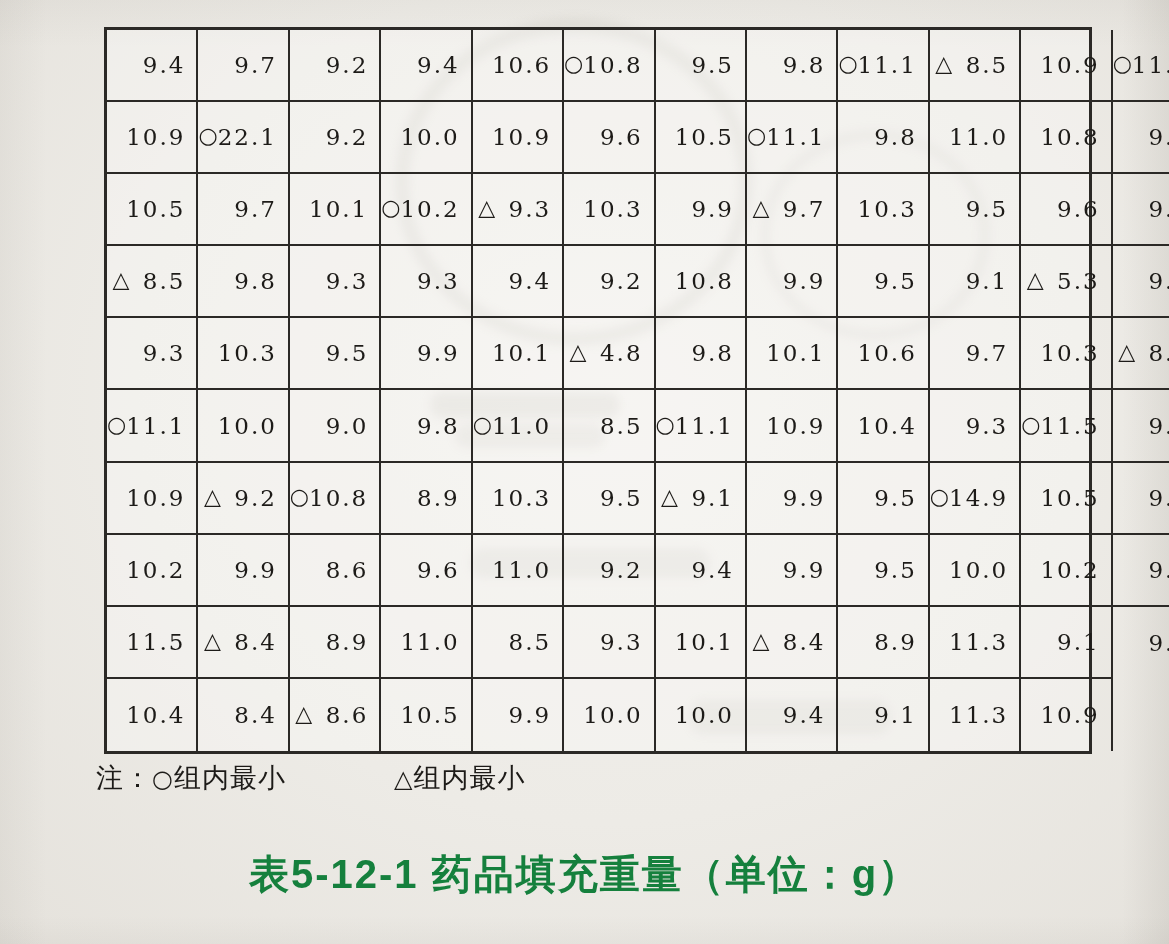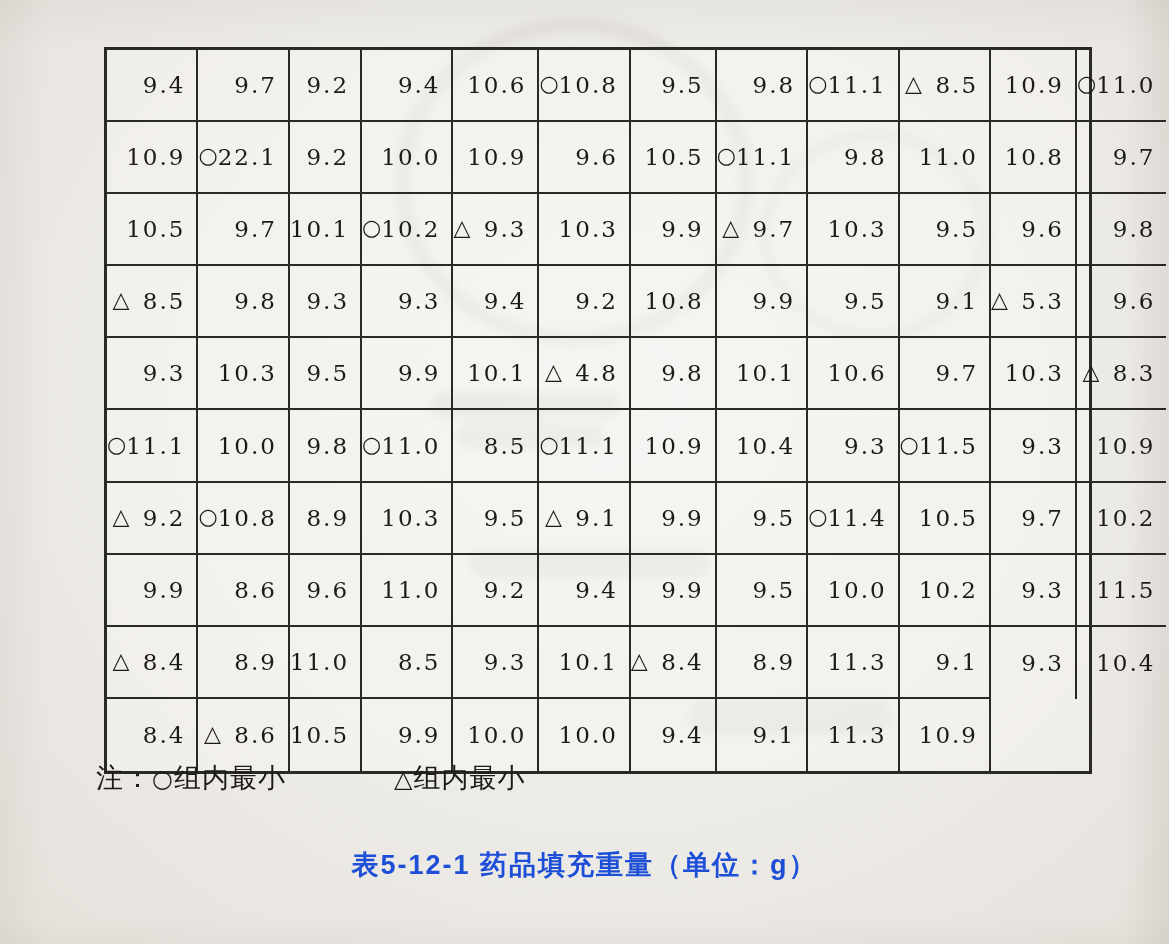--- a/index.html
+++ b/index.html
@@ -27,21 +27,20 @@
   .ghost-smudge3{width:240px;height:30px;background:rgba(168,164,155,0.30);left:470px;top:548px;border-radius:14px;}
   .ghost-smudge4{width:200px;height:34px;background:rgba(170,166,157,0.30);left:690px;top:700px;border-radius:14px;}
 
   .data-table{
     position:absolute;left:104px;top:27px;width:988px;height:727px;
     border:3px solid #2b2926;box-sizing:border-box;
     display:grid;
     grid-template-columns:repeat(12,1fr);
     grid-template-rows:repeat(10,1fr);
     background:rgba(255,255,255,0.30);
-    margin-top:20px;
   }
   .cell{
     border-right:2px solid #2b2926;
     border-bottom:2px solid #2b2926;
     display:flex;align-items:center;justify-content:flex-end;
     padding-right:11px;box-sizing:border-box;
     font-size:23px;letter-spacing:2px;white-space:nowrap;
   }
   .cell:nth-child(12n){border-right:none;}
   .cell:nth-last-child(-n+12){border-bottom:none;}
@@ -55,21 +54,21 @@
     position:absolute;left:96px;top:760px;
     font-size:27px;letter-spacing:1px;
     display:flex;align-items:center;
   }
   .footnote .marker{font-family:"DejaVu Sans",sans-serif;font-size:24px;}
   .footnote .legend-min{margin-left:108px;}
   .caption{
     position:absolute;left:0;top:847px;width:1169px;
     text-align:center;
     font-family:"Liberation Sans","DejaVu Sans",sans-serif;
-    font-weight:bold;font-size:27px;letter-spacing:2px;color:#1d4ed8;
+    font-weight:bold;font-size:40px;letter-spacing:2px;color:#15803d;
   }
 </style>
 </head>
 <body>
 
 <div class="vignette"></div>
 
 <div class="ghost ghost-ring"></div>
 <div class="ghost ghost-ring2"></div>
 <div class="ghost ghost-smudge1"></div>
@@ -272,20 +271,23 @@
       <span class="num">8.3</span>
     </div>
     <div class="cell">
       <span class="marker">○</span>
       <span class="num">11.1</span>
     </div>
     <div class="cell">
       <span class="num">10.0</span>
     </div>
     <div class="cell">
+      <span class="num">9.0</span>
+    </div>
+    <div class="cell">
       <span class="num">9.8</span>
     </div>
     <div class="cell">
       <span class="marker">○</span>
       <span class="num">11.0</span>
     </div>
     <div class="cell">
       <span class="num">8.5</span>
     </div>
     <div class="cell">
@@ -333,21 +335,21 @@
       <span class="num">9.1</span>
     </div>
     <div class="cell">
       <span class="num">9.9</span>
     </div>
     <div class="cell">
       <span class="num">9.5</span>
     </div>
     <div class="cell">
       <span class="marker">○</span>
-      <span class="num">11.4</span>
+      <span class="num">14.9</span>
     </div>
     <div class="cell">
       <span class="num">10.5</span>
     </div>
     <div class="cell">
       <span class="num">9.7</span>
     </div>
     <div class="cell">
       <span class="num">10.2</span>
     </div>

